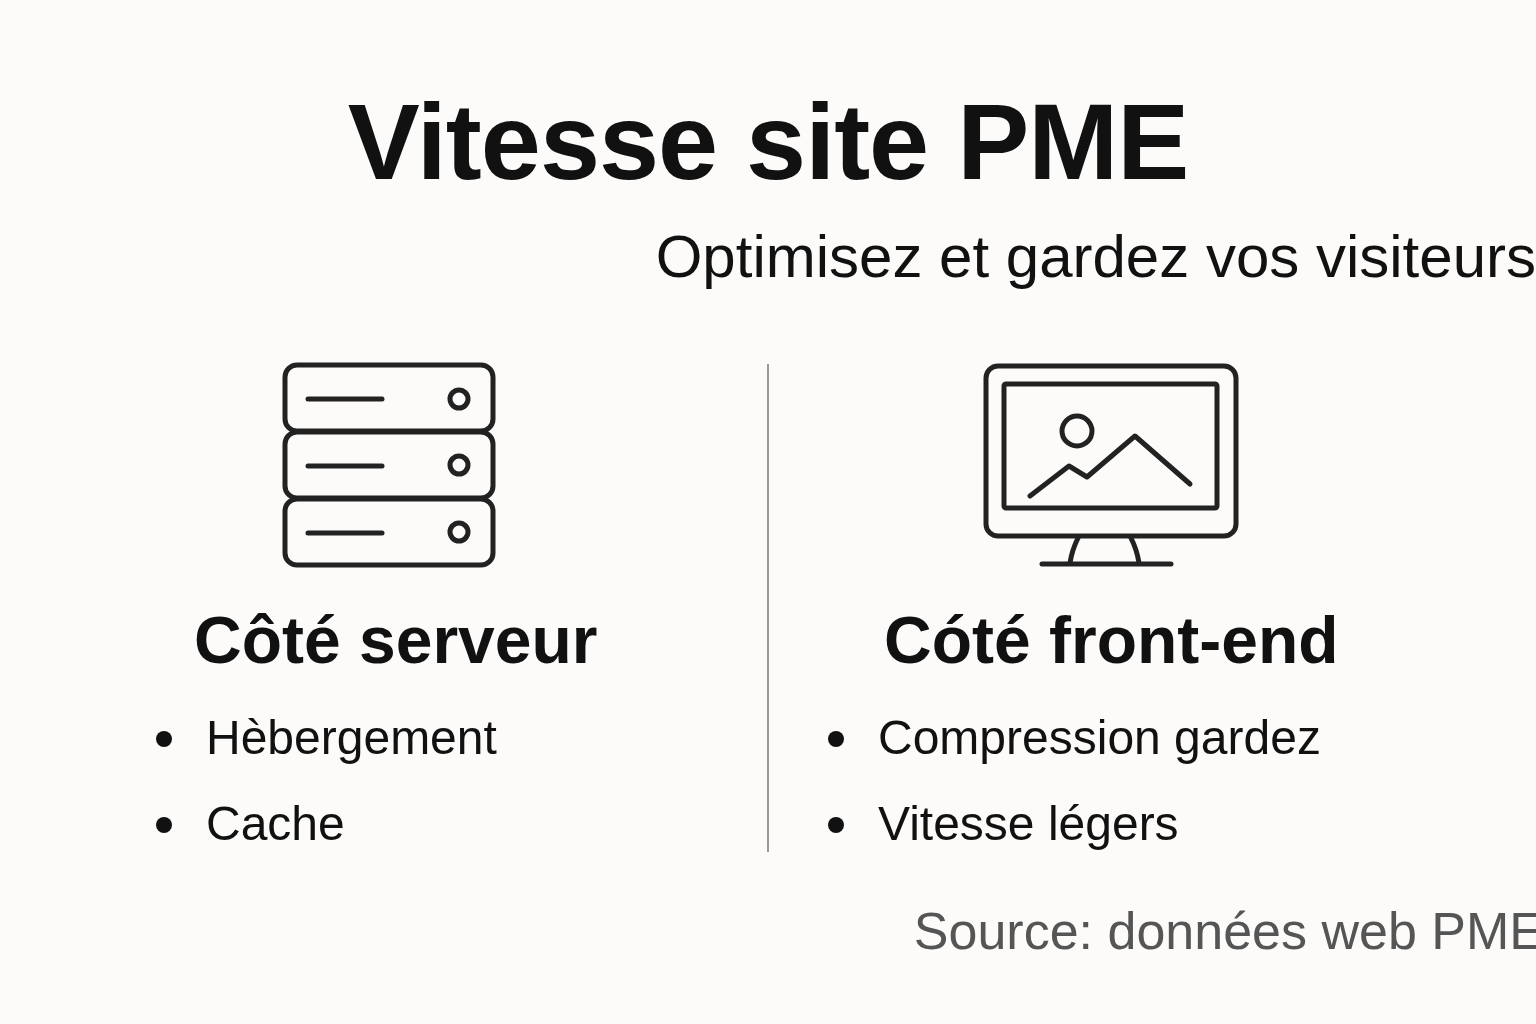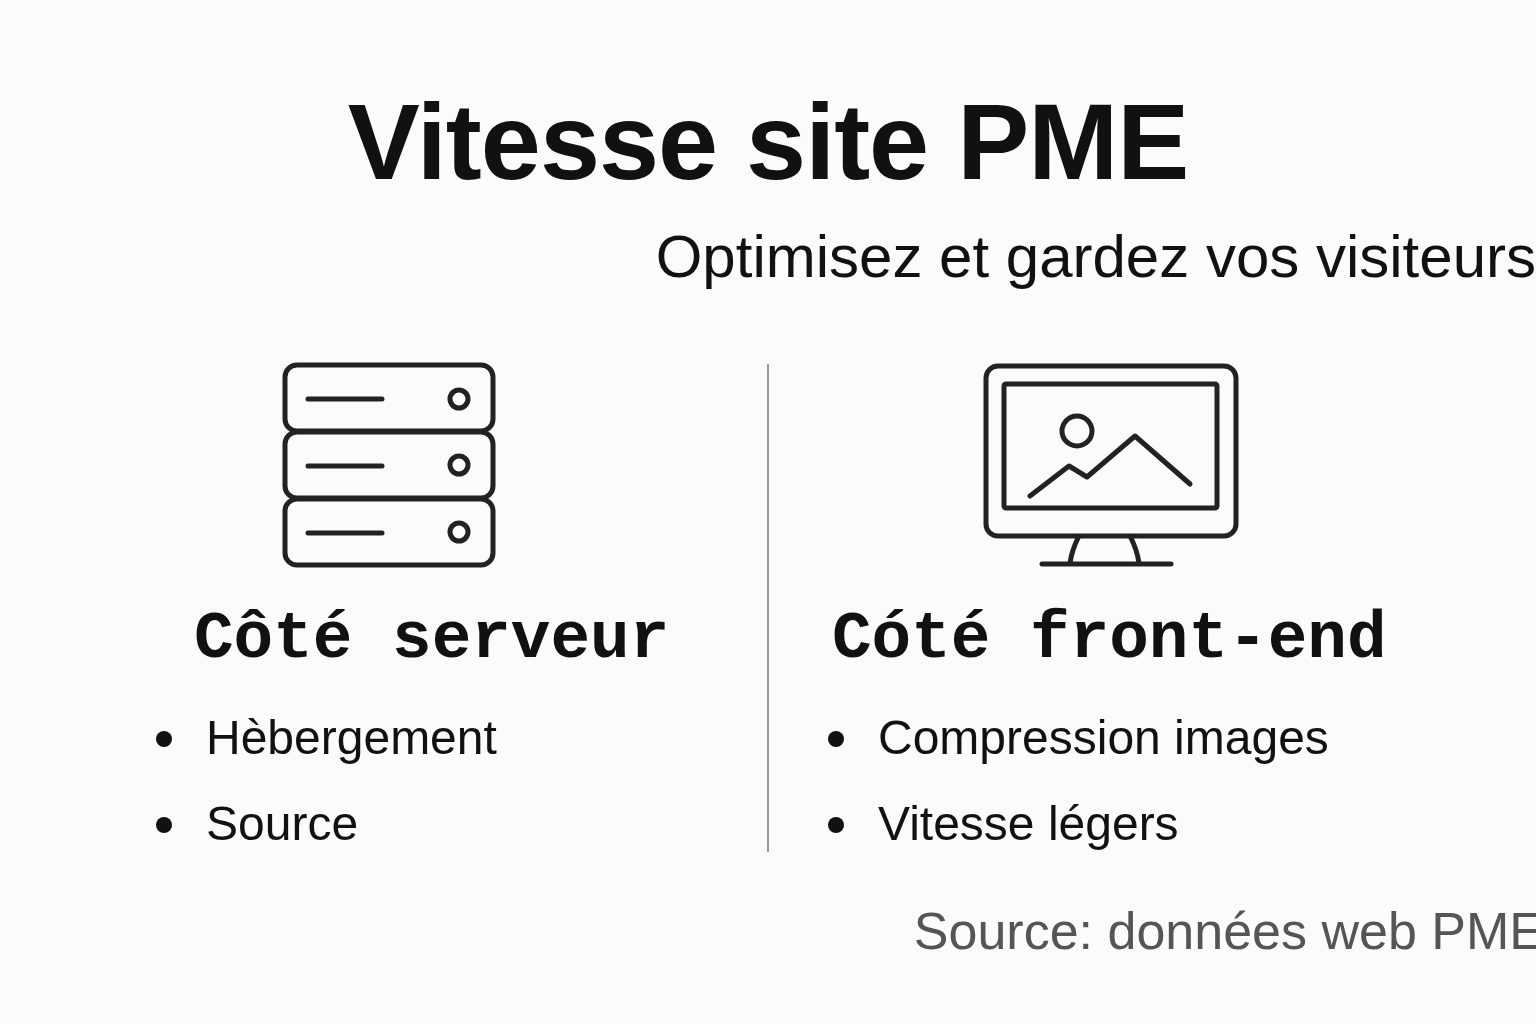--- a/index.html
+++ b/index.html
@@ -11,21 +11,21 @@
     position:absolute; left:0; width:1536px; top:82px; text-align:center;
     font-size:108px; font-weight:bold; letter-spacing:-1px; line-height:120px; color:#111;
   }
   .subtitle {
     position:absolute; left:0; width:1536px; top:222px; text-align:right;
     font-size:60px; line-height:70px; color:#111;
   }
   .divider { position:absolute; left:767px; top:364px; width:2px; height:488px; background:#999; }
   .icon { position:absolute; }
   .col-title {
-    position:absolute; font-size:66px; font-weight:bold; line-height:76px; white-space:nowrap; color:#111;font-family:Liberation Mono, monospace;
+    position:absolute; font-size:66px; font-weight:bold; line-height:76px; white-space:nowrap; color:#111;
   }
   .bullet-item { position:absolute; font-size:48px; line-height:70px; white-space:nowrap; color:#111; }
   .dot { position:absolute; width:16px; height:16px; border-radius:50%; background:#111; }
   .source {
     position:absolute; left:0; width:1536px; top:900px; text-align:right;
     font-size:52px; line-height:62px; color:#555;padding-left:8px;
   }
 </style>
 </head>
 <body>
@@ -45,36 +45,36 @@
     <circle cx="179" cy="105" r="9"></circle>
     <circle cx="179" cy="172" r="9"></circle>
   </g>
 </svg>
 
 <div class="col-title" style="left:194px;top:602px">Côté serveur</div>
 
 <div class="dot" style="left:156px;top:731px"></div>
 <div class="bullet-item" style="left:206px;top:703px">Hèbergement</div>
 <div class="dot" style="left:156px;top:817px"></div>
-<div class="bullet-item" style="left:206px;top:789px">Source</div>
+<div class="bullet-item" style="left:206px;top:789px">Cache</div>
 
 <div class="divider"></div>
 
 <svg class="icon" style="left:980px;top:360px" width="262" height="210" viewBox="0 0 262 210">
   <g fill="none" stroke="#222" stroke-width="5" stroke-linecap="round" stroke-linejoin="round">
     <rect x="6" y="6" width="250" height="170" rx="12"></rect>
     <rect x="24" y="24" width="213" height="124" rx="2"></rect>
     <circle cx="97" cy="71" r="15"></circle>
     <polyline points="50,136 89,106 107,117 155,76 210,124"></polyline>
     <path d="M 98 178 Q 92 190 90 203"></path>
     <path d="M 151 178 Q 157 190 159 203"></path>
     <line x1="62" y1="204" x2="191" y2="204"></line>
   </g>
 </svg>
 
-<div class="col-title" style="left:832px;top:602px">Cóté front-end</div>
+<div class="col-title" style="left:884px;top:602px">Cóté front-end</div>
 
 <div class="dot" style="left:828px;top:731px"></div>
-<div class="bullet-item" style="left:878px;top:703px">Compression images</div>
+<div class="bullet-item" style="left:878px;top:703px">Compression gardez</div>
 <div class="dot" style="left:828px;top:817px"></div>
 <div class="bullet-item" style="left:878px;top:789px">Vitesse légers</div>
 
 <div class="source">Source: données web PME</div>
 
 </body></html>

